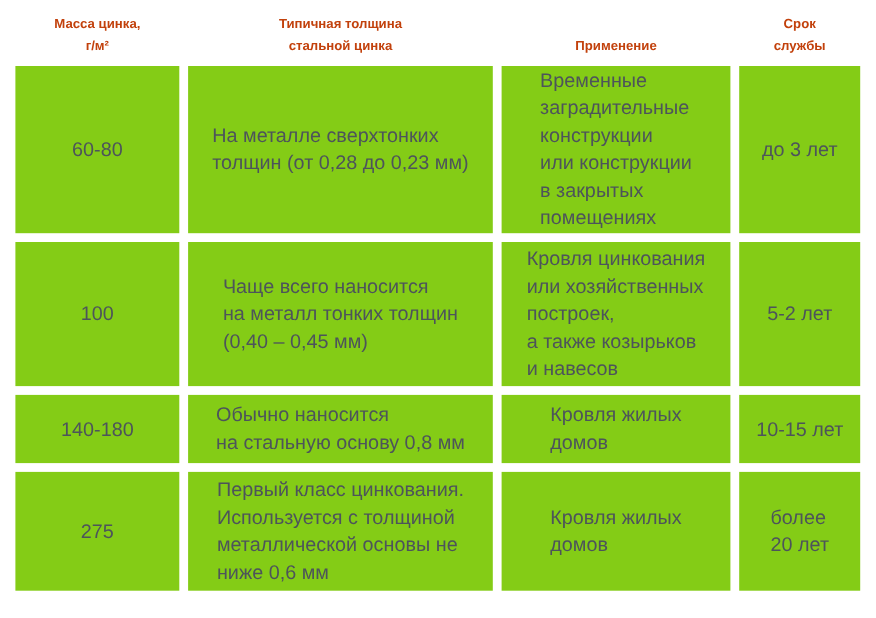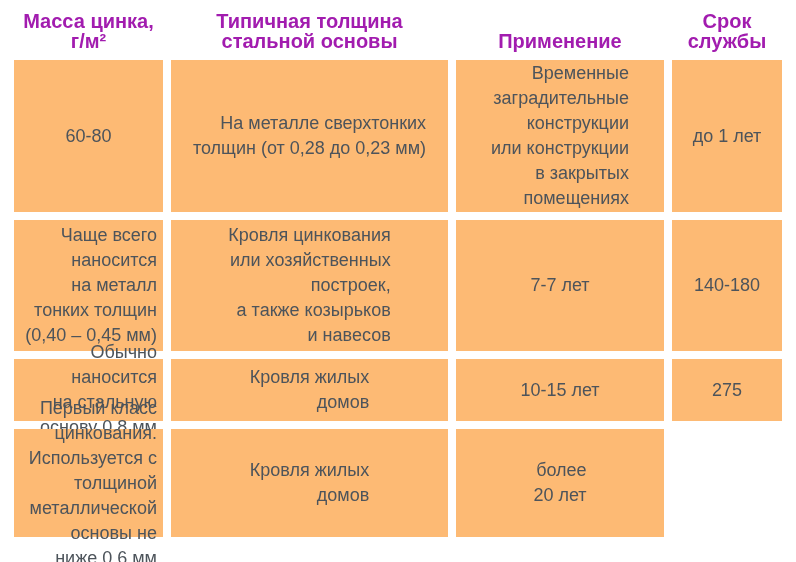--- a/index.html
+++ b/index.html
@@ -16,73 +16,74 @@
     grid-template-rows: 46px 152px 131px 62px 108px;
     gap: 8px;
     width: 768px;
   }
   .hcell {
     display: flex;
     align-items: flex-end;
     justify-content: center;
     text-align: center;
     white-space: pre-line;
-    font-size: 20px;
+    font-size: 12px;
     line-height: 20px;
     font-weight: 700;
-    color: #a21caf;
+    color: #c2410c;
     padding-bottom: 1px;
   }
   .cell {
-    background: #fdba74;
+    background: #84cc16;
     display: flex;
     align-items: center;
     justify-content: center;
-    text-align: right;
+    text-align: left;
     white-space: pre-line;
     font-size: 18px;
     line-height: 25px;
     font-weight: 400;
     color: #4d545b;
     padding: 4px 6px;
   }
 </style>
 </head>
 <body>
 
 <div class="table">
 
   <div class="hcell">Масса цинка,
 г/м²</div>
   <div class="hcell">Типичная толщина
-стальной основы</div>
+стальной цинка</div>
   <div class="hcell">Применение</div>
   <div class="hcell">Срок
 службы</div>
 
   <div class="cell">60-80</div>
   <div class="cell">На металле сверхтонких
 толщин (от 0,28 до 0,23 мм)</div>
   <div class="cell">Временные
 заградительные
 конструкции
 или конструкции
 в закрытых
 помещениях</div>
-  <div class="cell">до 1 лет</div>
+  <div class="cell">до 3 лет</div>
 
+  <div class="cell">100</div>
   <div class="cell">Чаще всего наносится
 на металл тонких толщин
 (0,40 – 0,45 мм)</div>
   <div class="cell">Кровля цинкования
 или хозяйственных
 построек,
 а также козырьков
 и навесов</div>
-  <div class="cell">7-7 лет</div>
+  <div class="cell">5-2 лет</div>
 
   <div class="cell">140-180</div>
   <div class="cell">Обычно наносится
 на стальную основу 0,8 мм</div>
   <div class="cell">Кровля жилых
 домов</div>
   <div class="cell">10-15 лет</div>
 
   <div class="cell">275</div>
   <div class="cell">Первый класс цинкования.

